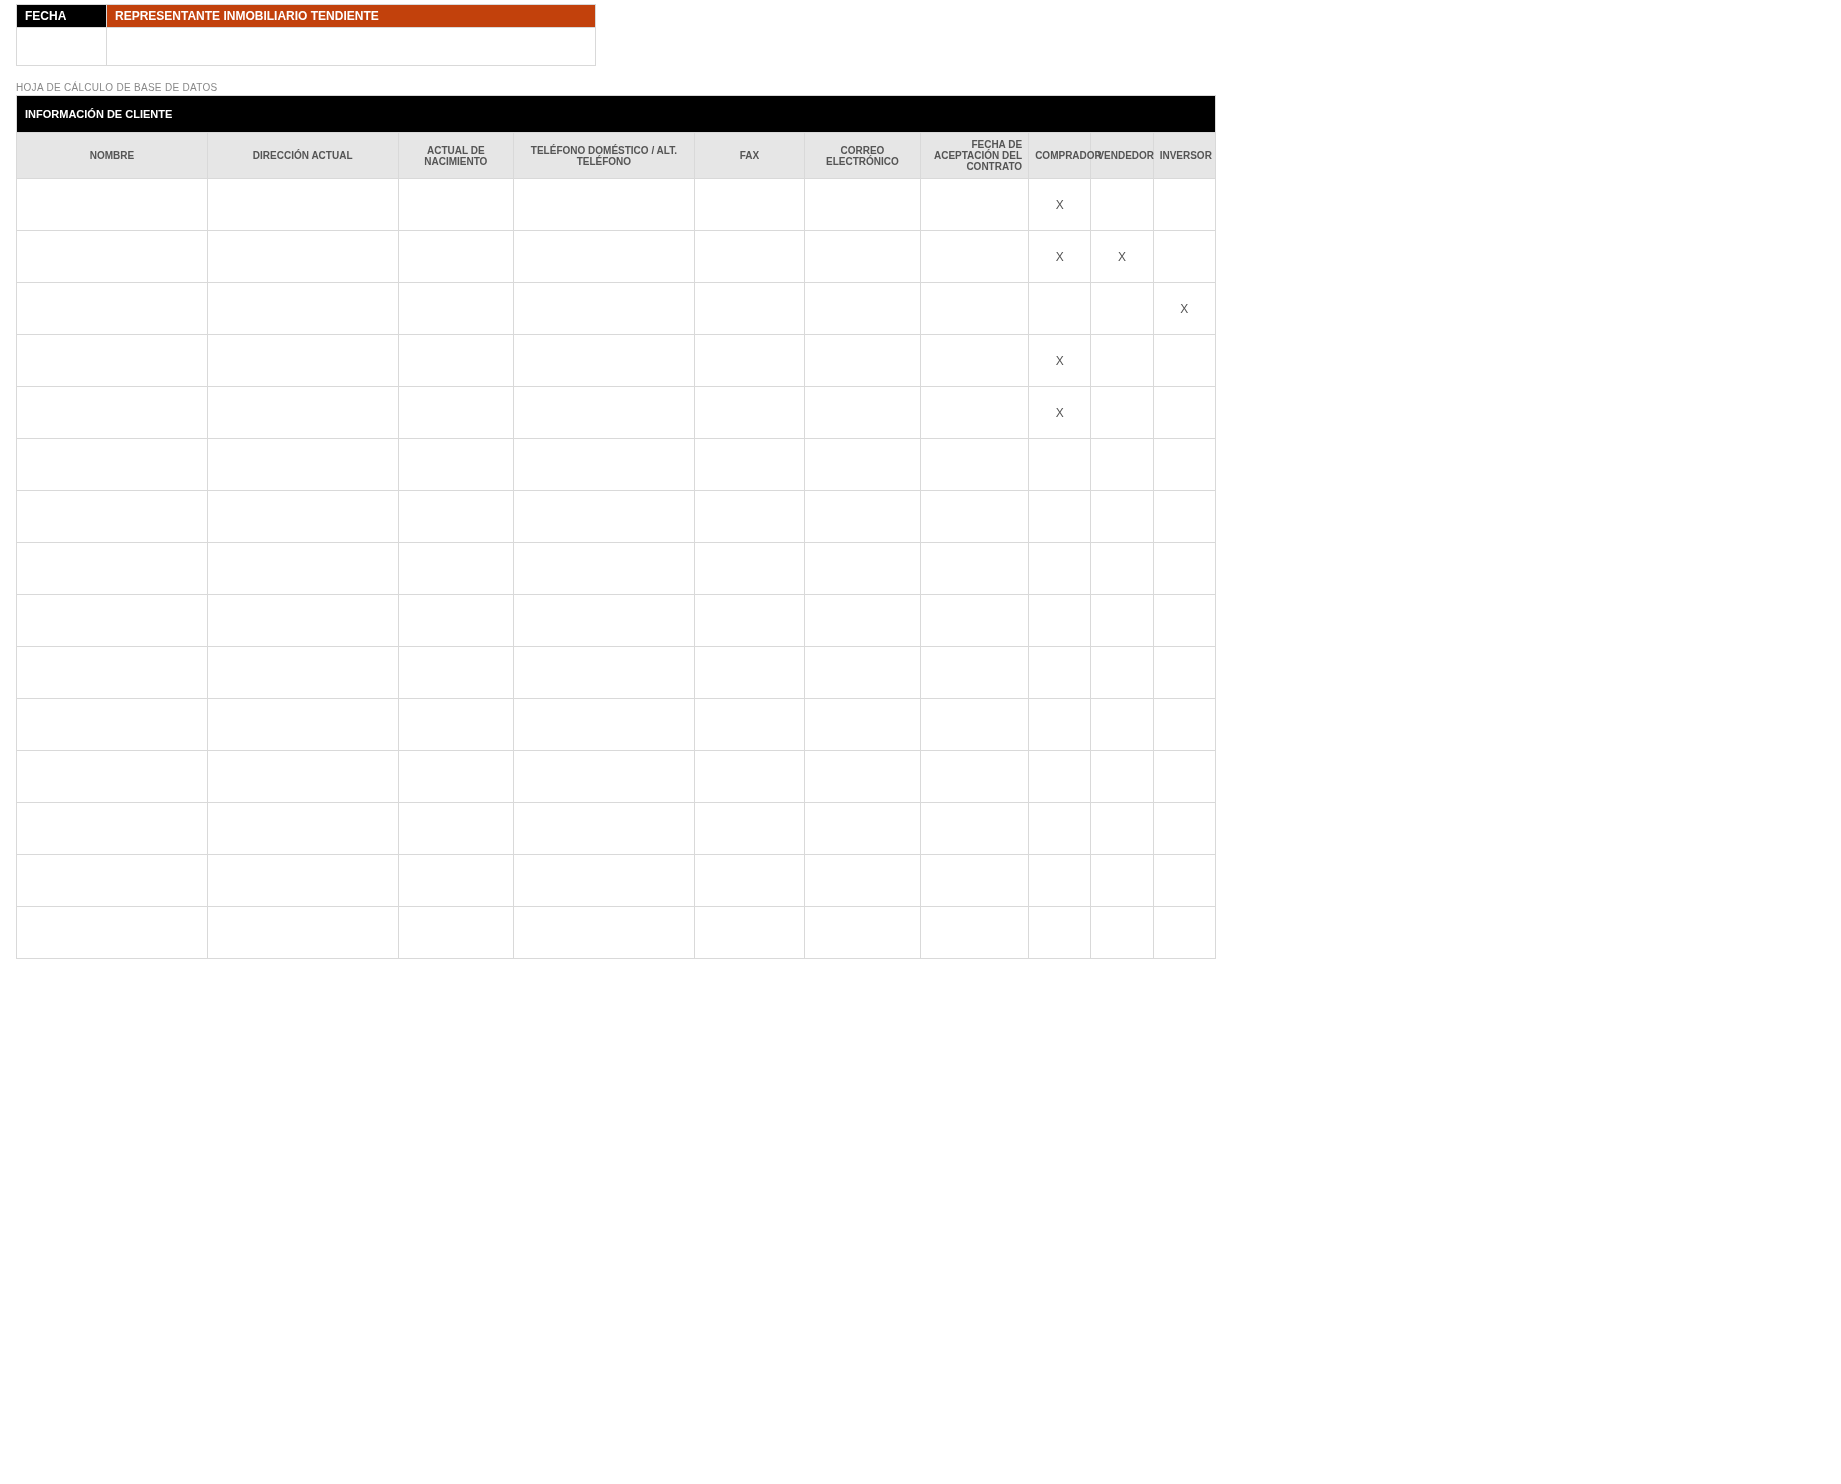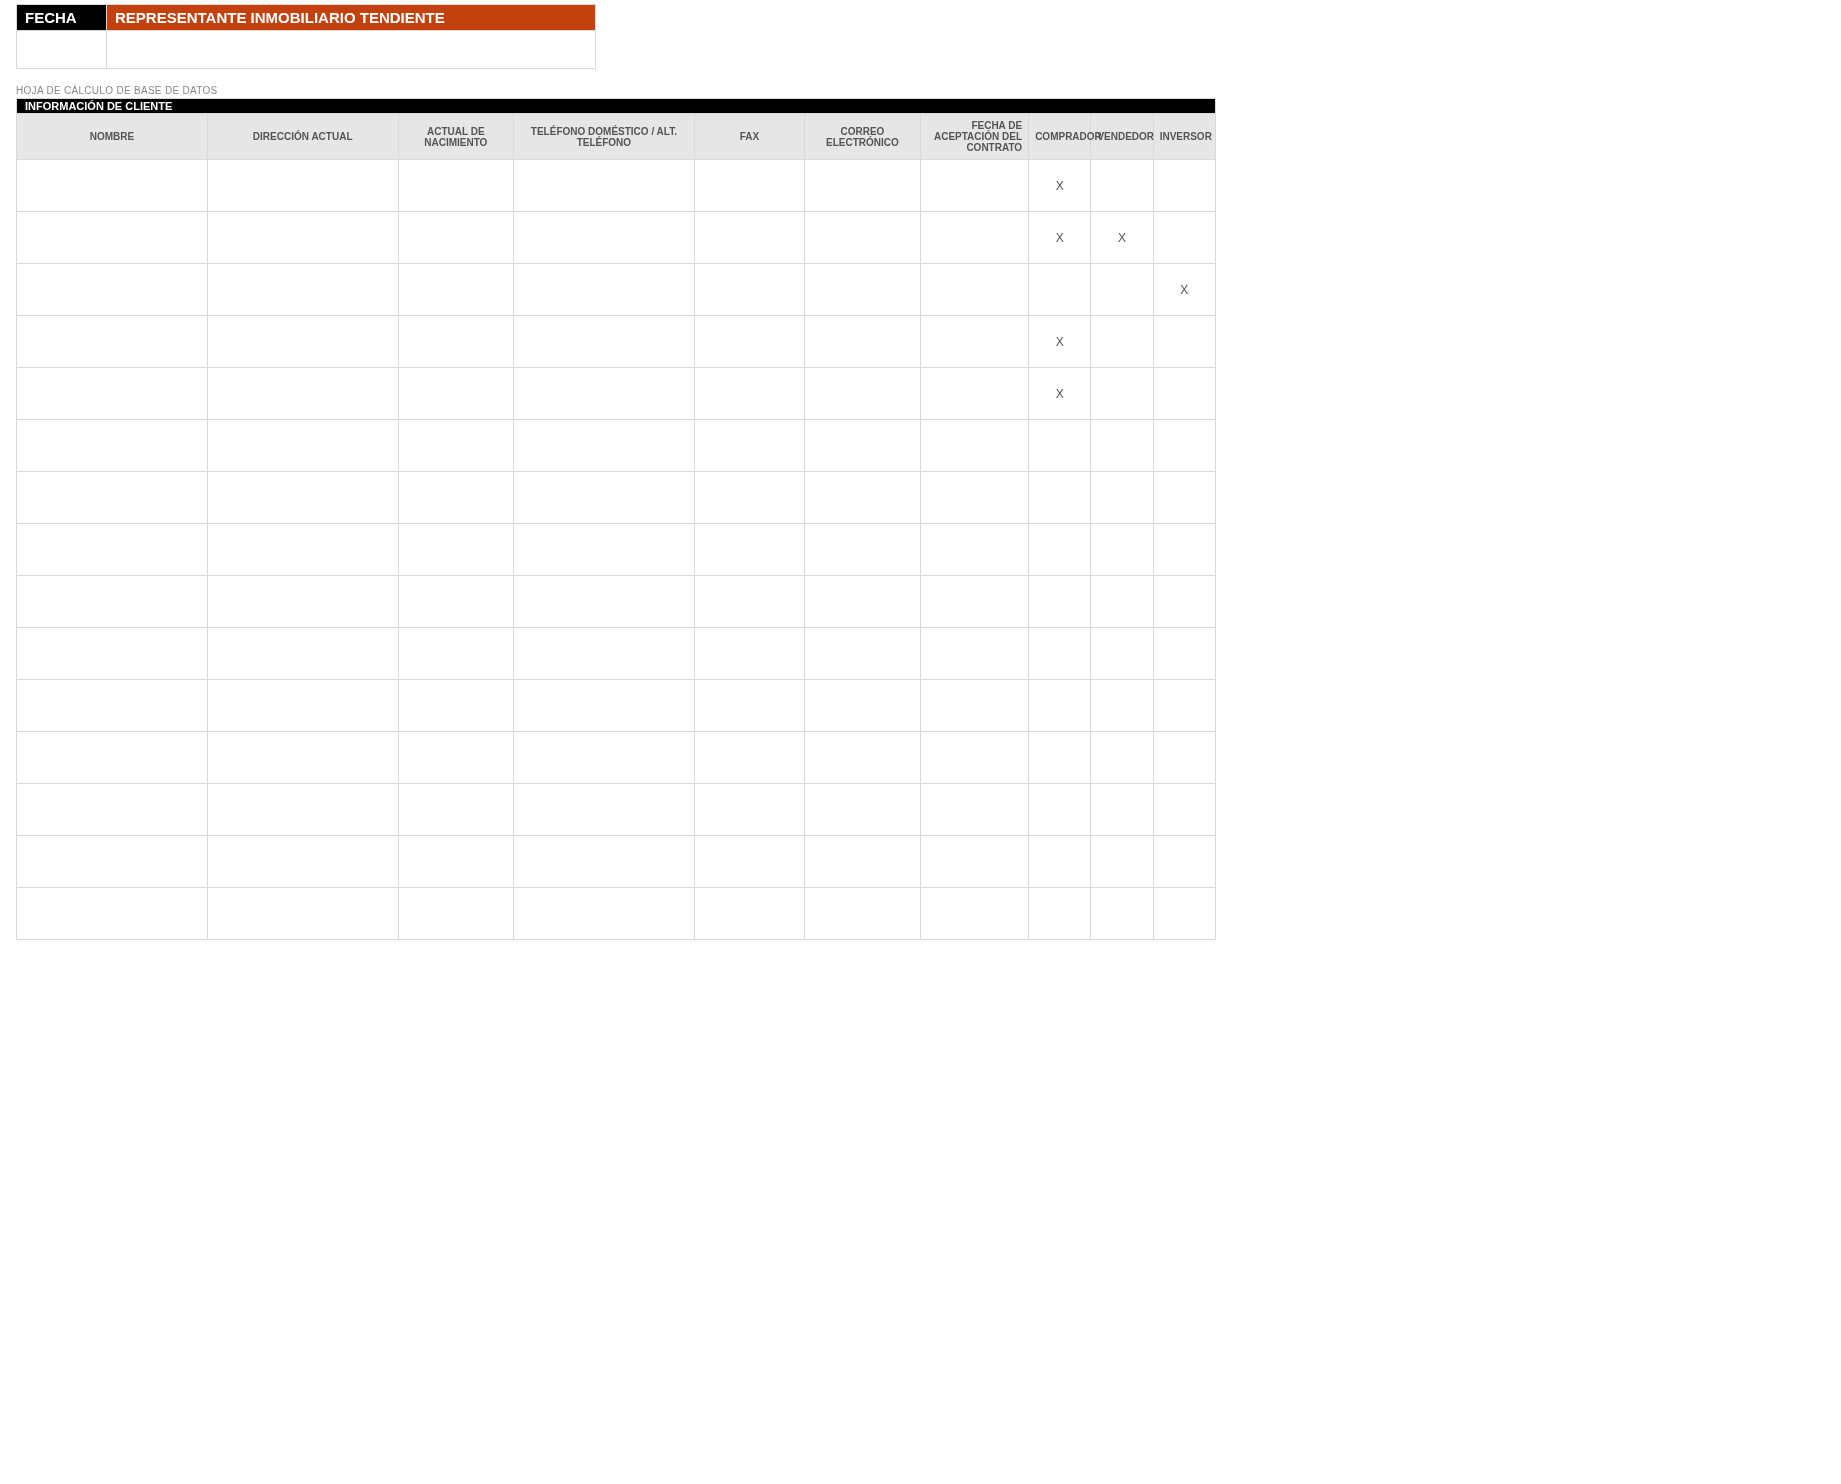--- a/index.html
+++ b/index.html
@@ -24,21 +24,21 @@
   }
   .meta-table {
     border-collapse: collapse;
     width: 580px;
     margin-bottom: 16px;
   }
   .meta-table th, .meta-table td {
     border: 1px solid #d9d9d9;
     padding: 4px 8px;
     text-align: left;
-    font-size: 15px;
+    font-size: 12px;
   }
   .meta-table th {
     font-weight: 700;
     color: #fff;
   }
   .meta-table th.fecha {
     background: #000;
     width: 90px;
   }
   .meta-table th.rep {
@@ -61,21 +61,21 @@
   }
   .main-table th, .main-table td {
     border: 1px solid #d9d9d9;
   }
   .section-header {
     background: #000;
     color: #fff;
     font-size: 11px;
     font-weight: 700;
     text-align: left;
-    padding: 1px 8px;
+    padding: 12px 8px;
   }
   .col-header {
     background: #e6e6e6;
     color: #555;
     font-size: 10px;
     font-weight: 700;
     padding: 6px 6px;
     text-align: center;
     vertical-align: middle;
     height: 28px;

